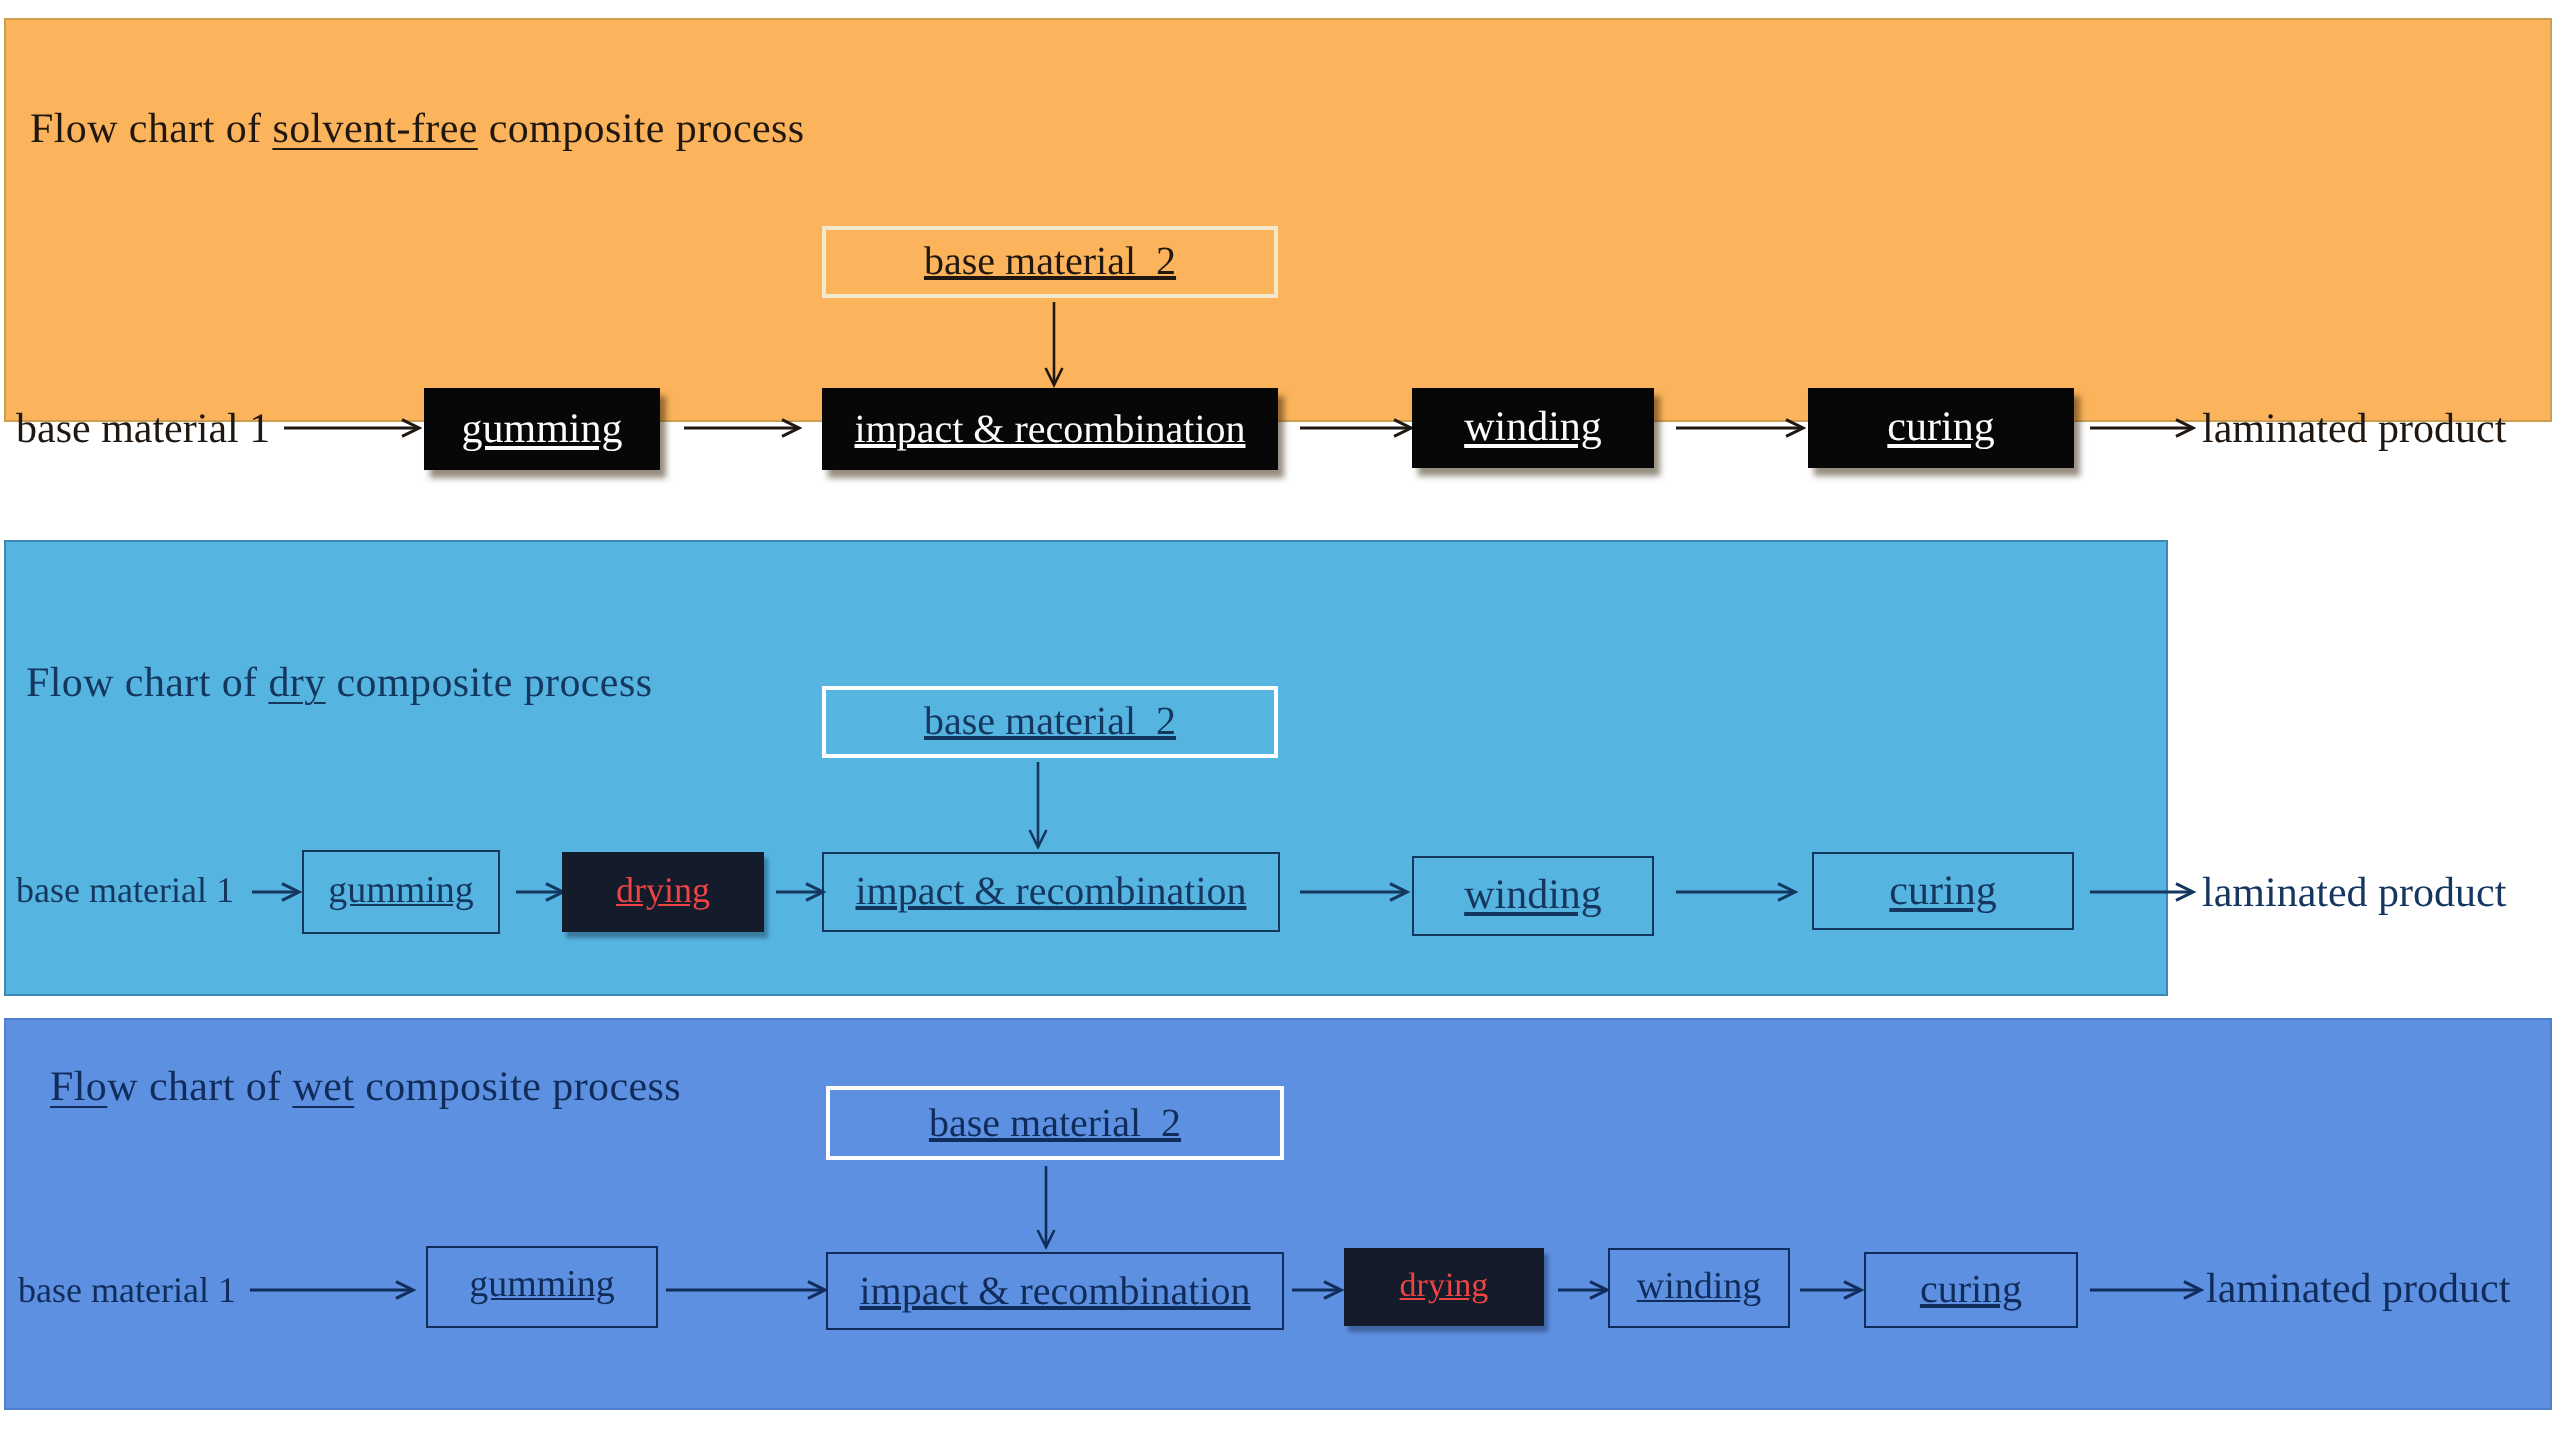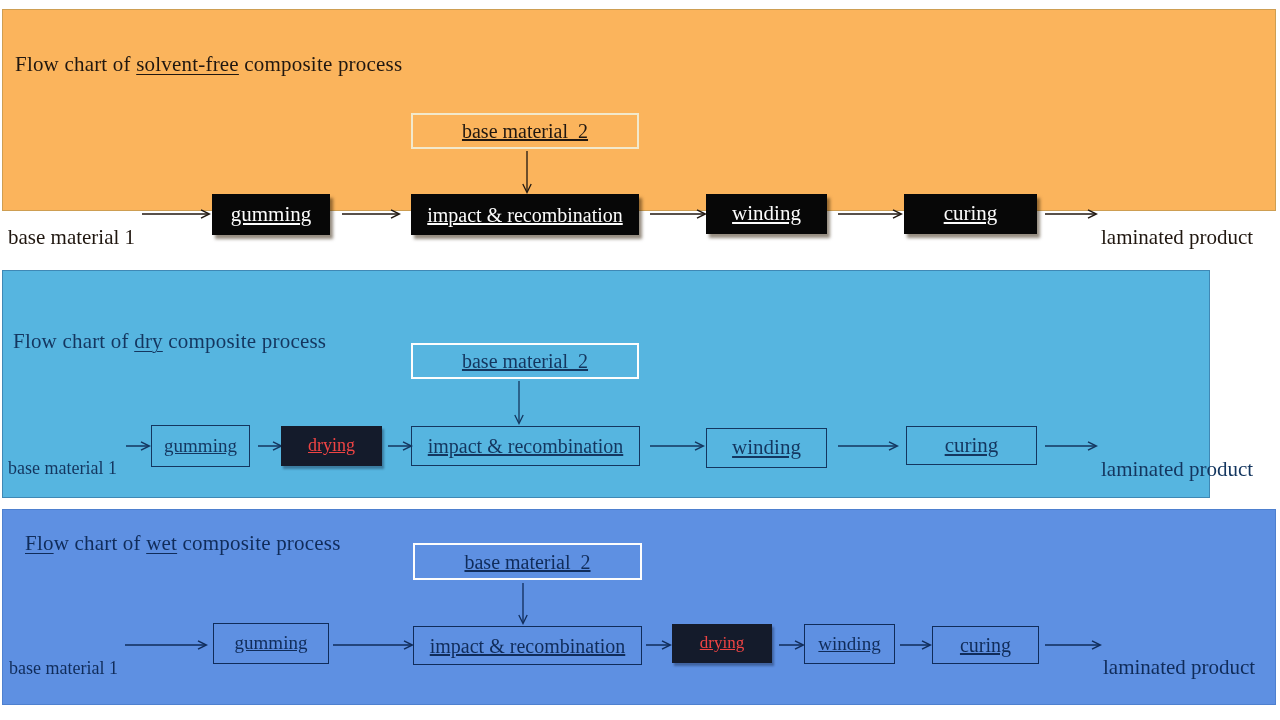--- a/index.html
+++ b/index.html
@@ -4,36 +4,36 @@
 <style>
   html,body{margin:0;padding:0;}
   body{
     width:1280px;height:720px;position:relative;background:#ffffff;
     font-family:"Liberation Serif","DejaVu Serif",serif;
     overflow:hidden;
   }
   .panel{position:absolute;box-sizing:border-box;}
   #panel-solvent-free{left:2px;top:9px;width:1274px;height:202px;
     background:#FBB45C;border:1px solid #CE9E52;color:#201710;}
-  #panel-dry{left:2px;top:270px;width:1208px;height:228px;
+  #panel-dry{left:2px;top:270px;width:1082px;height:228px;
     background:#56B5E0;border:1px solid #3F88B5;color:#14365F;}
   #panel-wet{left:2px;top:509px;width:1274px;height:196px;
     background:#5E90E2;border:1px solid #4E80CF;color:#102C5A;}
   .title{position:absolute;font-size:21px;white-space:nowrap;letter-spacing:.2px;}
   .u{text-decoration:underline;text-underline-offset:3px;text-decoration-thickness:1px;}
   .node{
     position:absolute;display:flex;align-items:center;justify-content:center;
     box-sizing:border-box;text-align:center;white-space:pre;line-height:1.1;text-decoration:underline;
   }
   .box-black{background:#070707;color:#FCFCFC;box-shadow:3px 4px 3px rgba(45,27,4,0.5);}
   .box-dark{background:#141B2B;color:#ef4444;box-shadow:2px 3px 2px rgba(8,18,40,0.35);}
   .box-outline{border:1px solid currentColor;background:transparent;}
   .box-cream{border:2px solid #F2E9CC;background:transparent;}
   .box-white{border:2px solid #FDFDFD;background:transparent;}
-  .flow-label{position:absolute;white-space:nowrap;margin-top:23px;}
+  .flow-label{position:absolute;white-space:nowrap;}
   .arrow{position:absolute;line-height:0;color:inherit;}
   .arrow-v{width:14px;}
 </style>
 </head>
 <body>
 
 <div class="panel" id="panel-solvent-free">
   <div class="title" style="left:12px;top:42px;"><span>Flow chart of </span><span class="u">solvent-free</span><span> composite process</span></div>
 
   <div class="node box-cream" style="left:408px;top:103px;width:228px;height:36px;font-size:20px;">base material  2</div>

